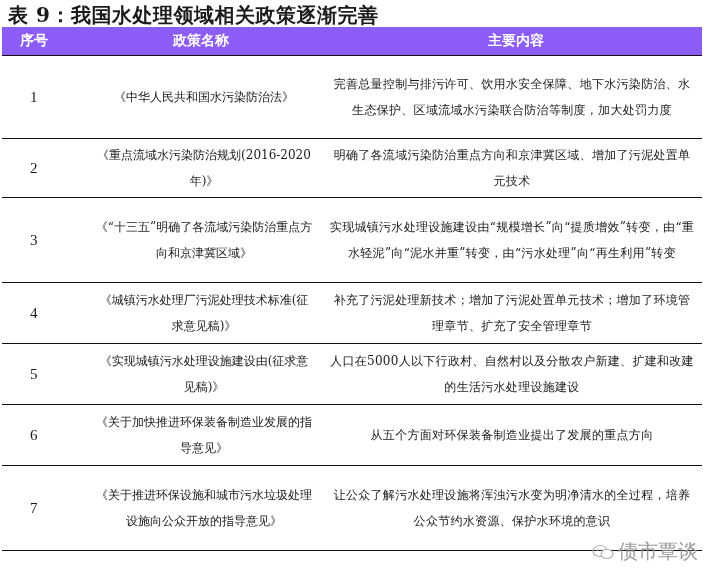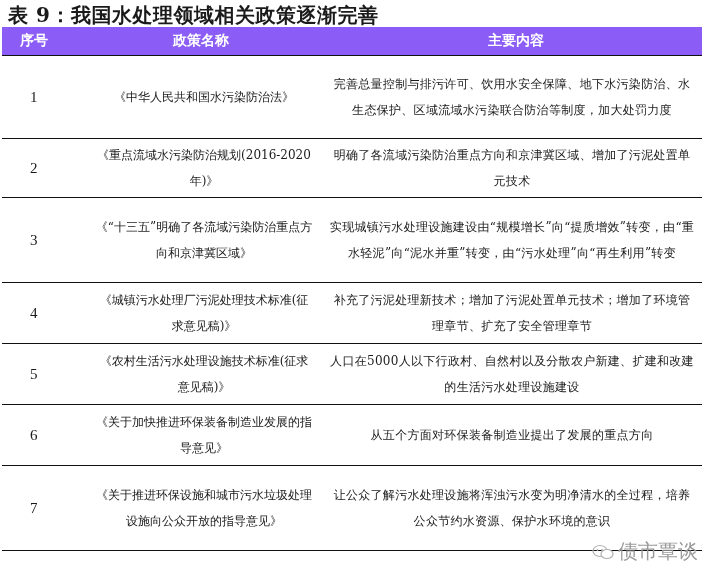--- a/index.html
+++ b/index.html
@@ -79,21 +79,21 @@
       <td class="name">《“十三五”明确了各流域污染防治重点方向和京津冀区域》</td>
       <td class="content">实现城镇污水处理设施建设由“规模增长”向“提质增效”转变，由“重水轻泥”向“泥水并重”转变，由“污水处理”向“再生利用”转变</td>
     </tr>
     <tr class="row4">
       <td class="idx">4</td>
       <td class="name">《城镇污水处理厂污泥处理技术标准(征求意见稿)》</td>
       <td class="content">补充了污泥处理新技术；增加了污泥处置单元技术；增加了环境管理章节、扩充了安全管理章节</td>
     </tr>
     <tr class="row5">
       <td class="idx">5</td>
-      <td class="name">《农村生活污水处理设施技术标准(征求意见稿)》</td>
+      <td class="name">《实现城镇污水处理设施建设由(征求意见稿)》</td>
       <td class="content">人口在5000人以下行政村、自然村以及分散农户新建、扩建和改建的生活污水处理设施建设</td>
     </tr>
     <tr class="row6">
       <td class="idx">6</td>
       <td class="name">《关于加快推进环保装备制造业发展的指导意见》</td>
       <td class="content">从五个方面对环保装备制造业提出了发展的重点方向</td>
     </tr>
     <tr class="row7">
       <td class="idx">7</td>
       <td class="name">《关于推进环保设施和城市污水垃圾处理设施向公众开放的指导意见》</td>

